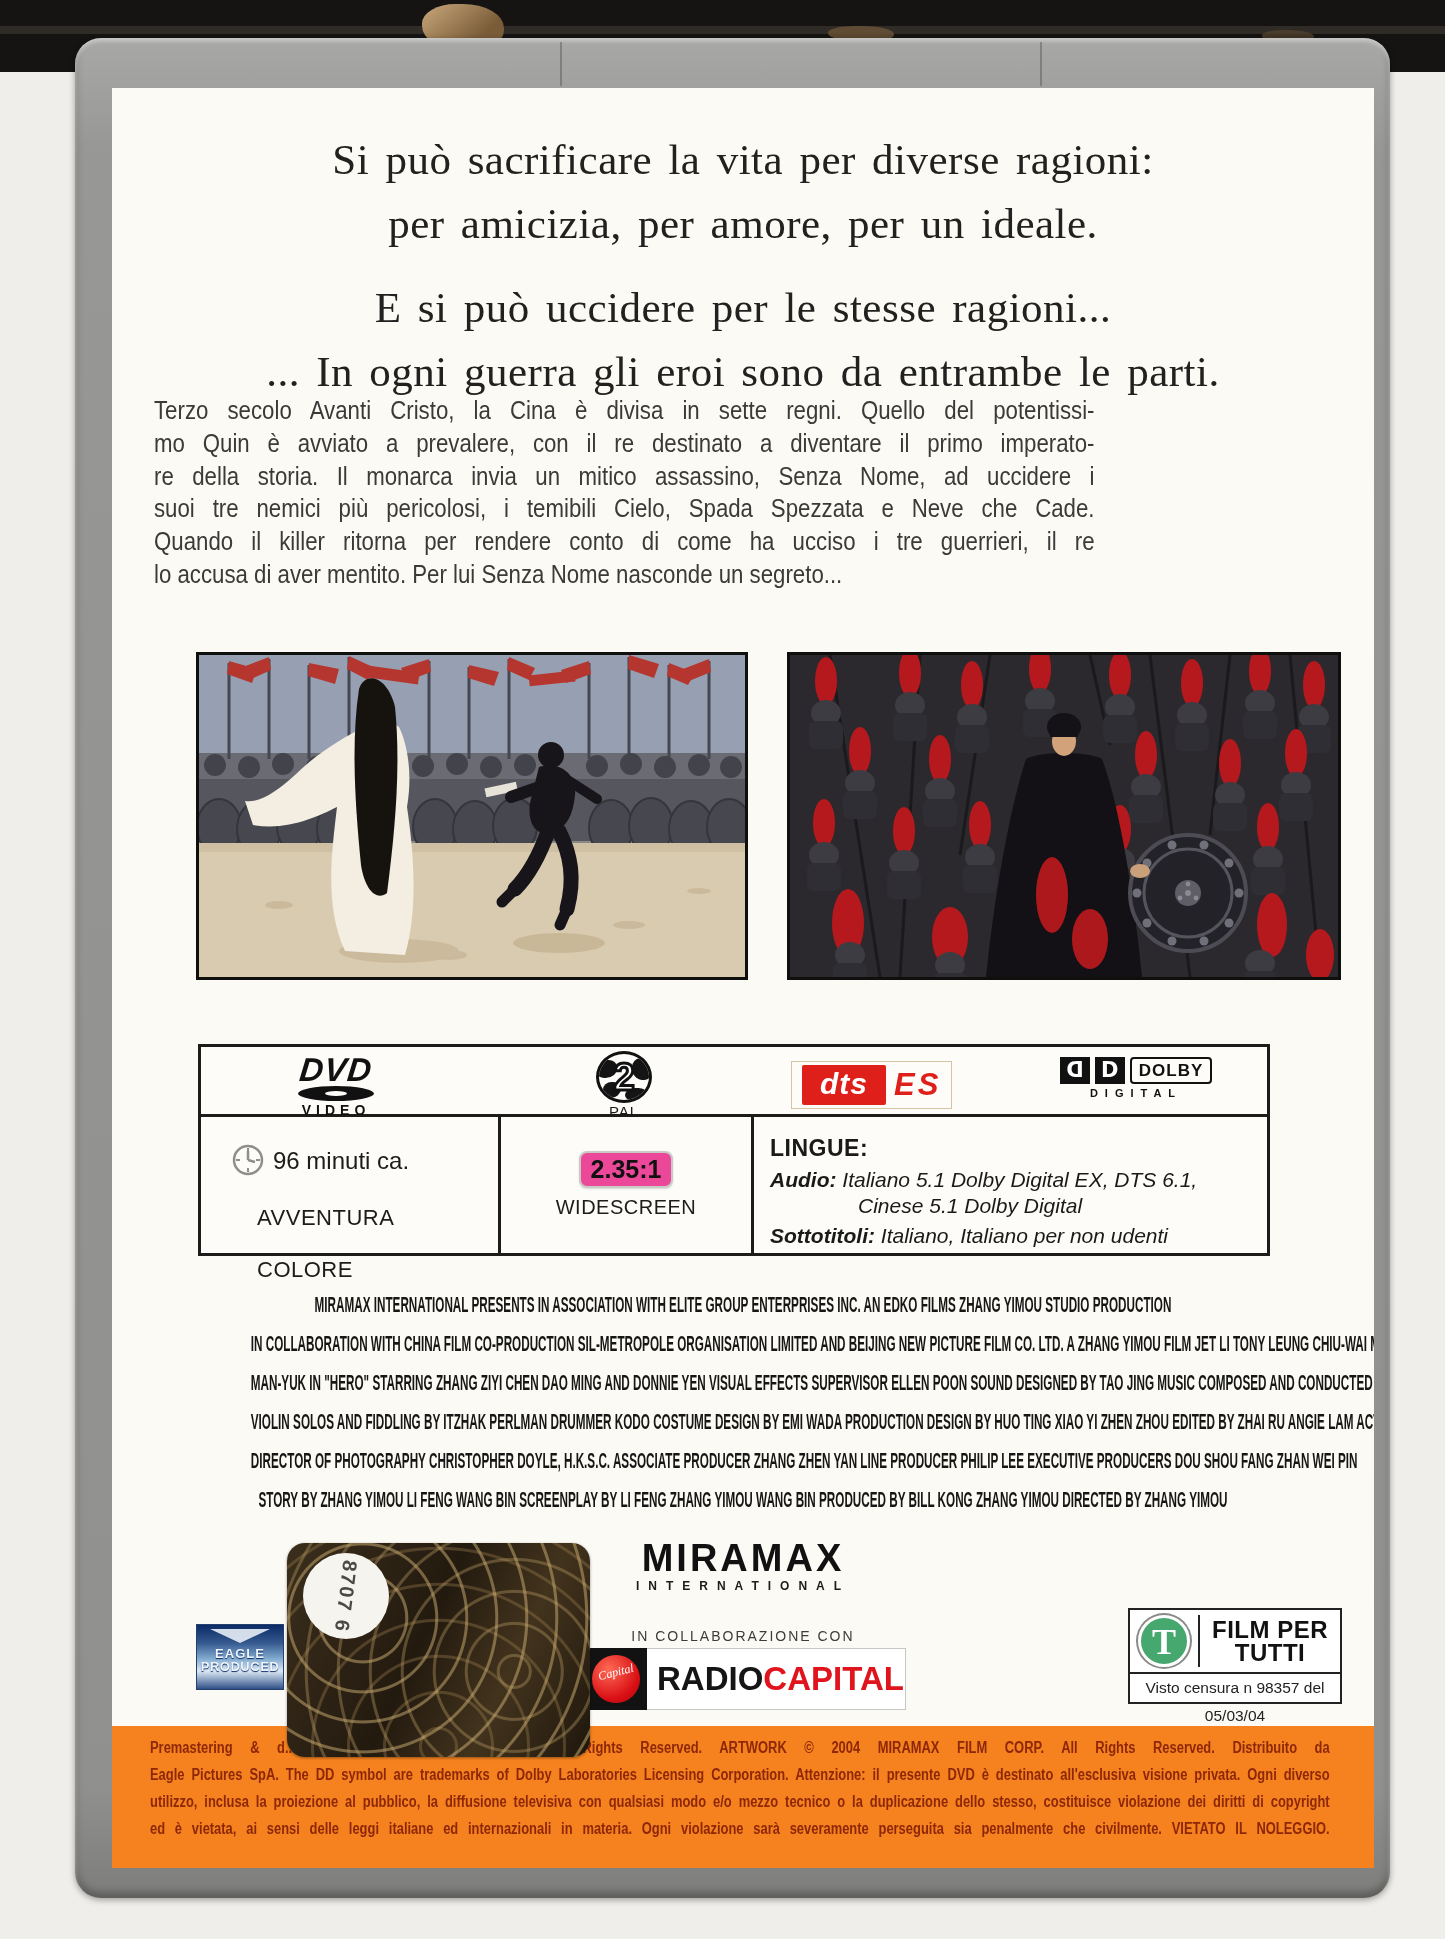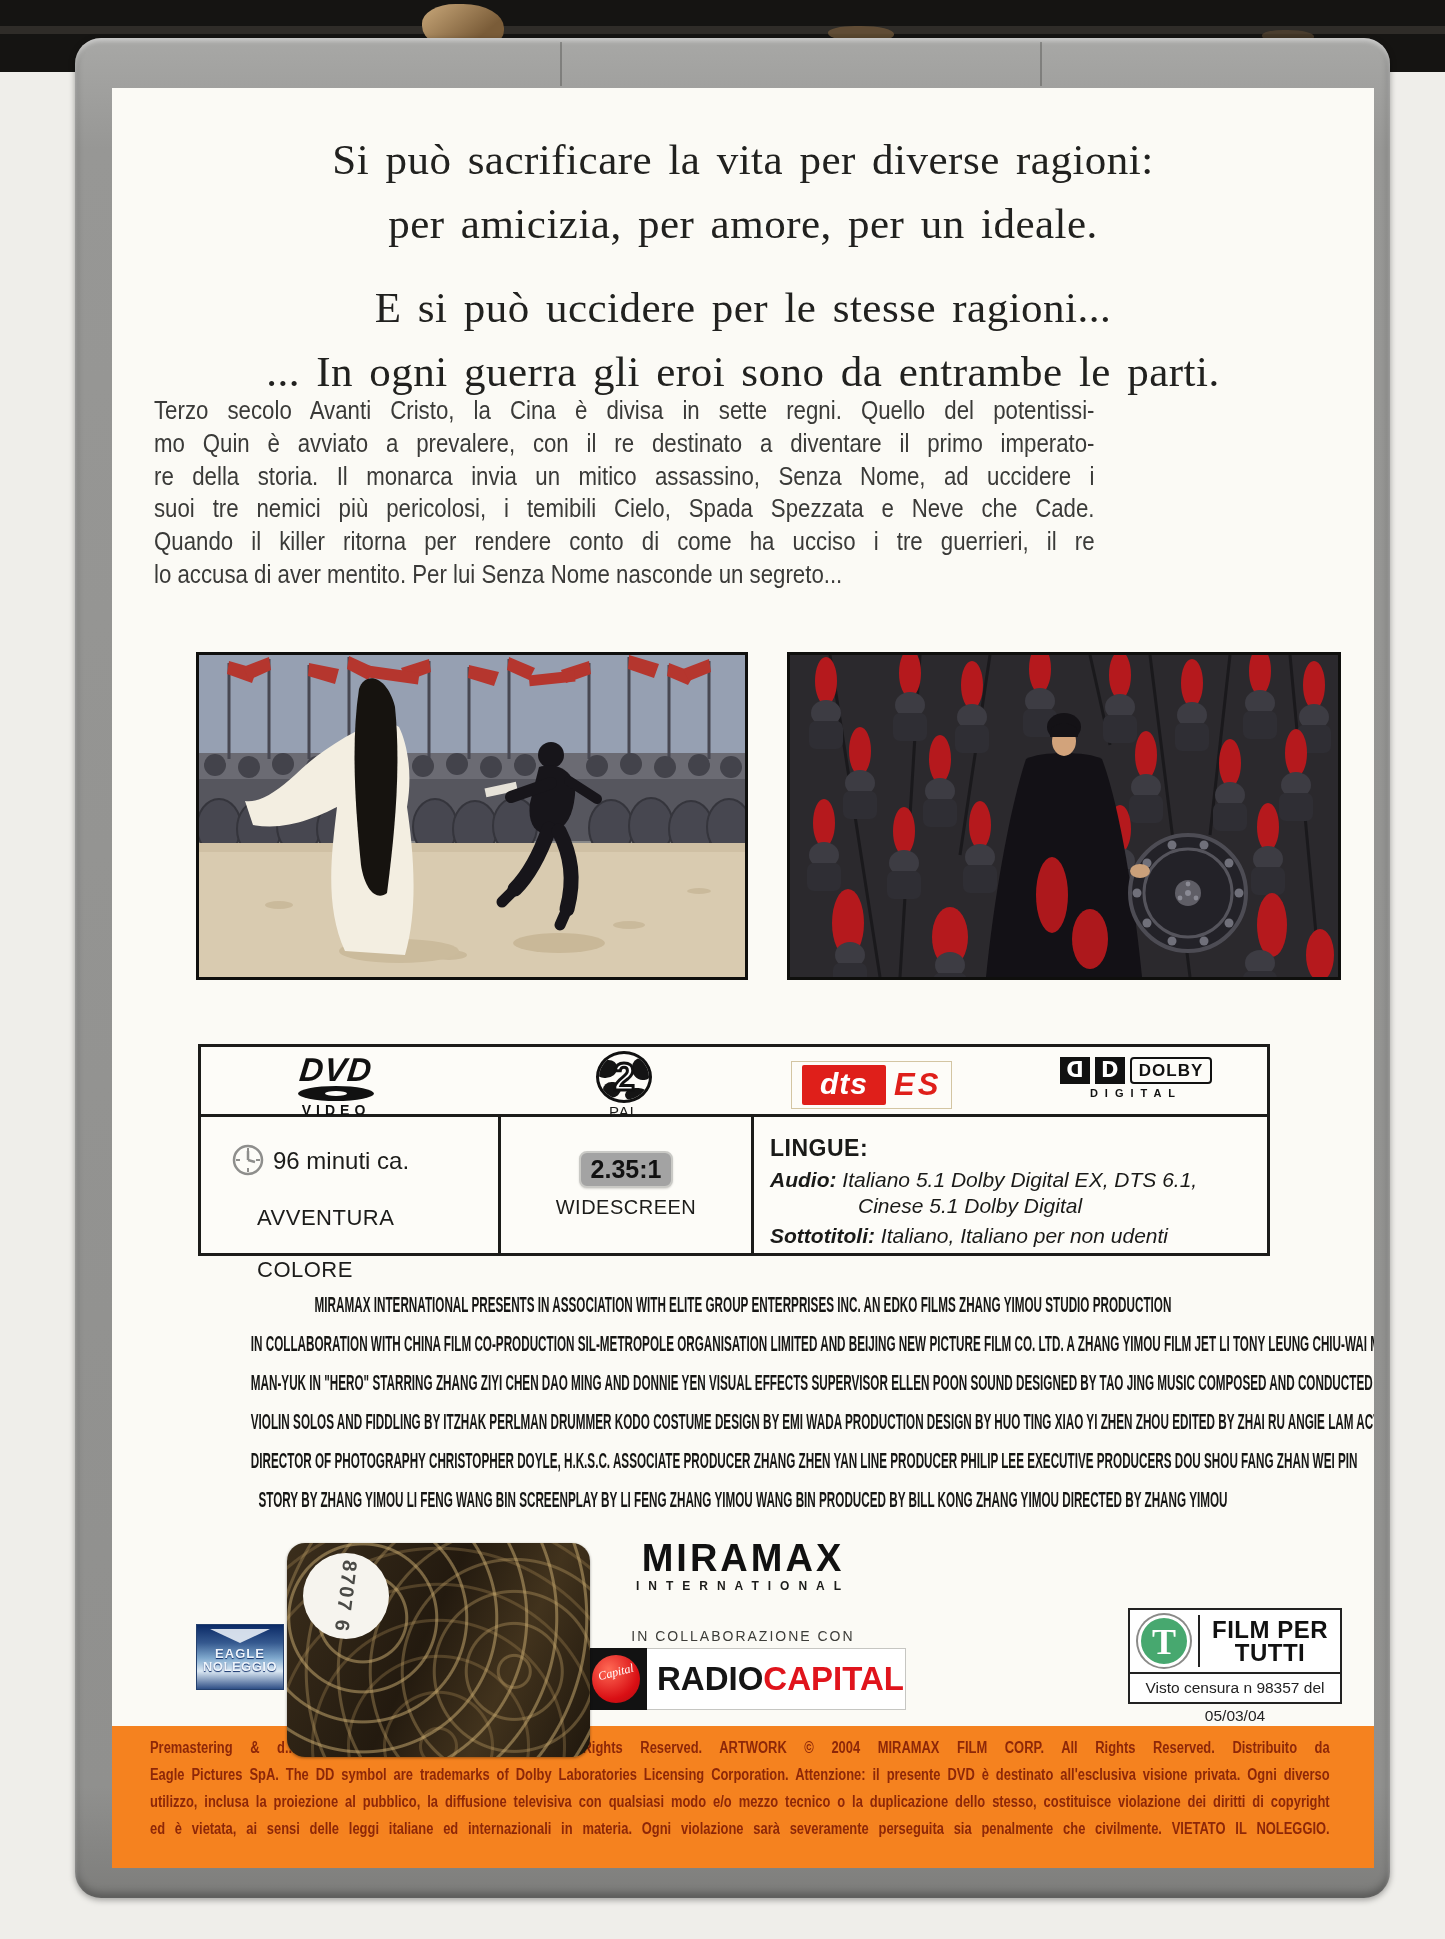--- a/index.html
+++ b/index.html
@@ -85,21 +85,21 @@
 
   .spec-c1 { position:absolute; left:0; top:70px; width:297px; bottom:0; }
   .clock-ic { position:absolute; left:30px; top:26px; }
   .runtime { position:absolute; left:72px; top:30px; font-size:24px; color:#1c1c1a; }
   .genre { position:absolute; left:56px; top:88px; font-size:22px; color:#1c1c1a; letter-spacing:.5px; }
   .colore { position:absolute; left:56px; top:140px; font-size:22px; color:#1c1c1a; letter-spacing:.5px; }
 
   .spec-c2 { position:absolute; left:300px; top:70px; width:250px; bottom:0; text-align:center; }
   .ratio-chip { display:inline-block; margin-top:34px; border:2px solid #c9c9c5; border-radius:8px;
                 padding:2px 10px; font-size:25px; font-weight:bold; color:#111;
-                box-shadow:0 1px 2px rgba(0,0,0,.15); background:#a3a3a3; }
+                box-shadow:0 1px 2px rgba(0,0,0,.15); background:#ec4899; }
   .ratio-label { margin-top:8px; font-size:20px; color:#1c1c1a; letter-spacing:.5px; }
 
   .spec-c3 { position:absolute; left:553px; top:70px; right:0; bottom:0; padding:18px 0 0 16px;
              font-size:21px; color:#1a1a18; }
   .lang-title { font-weight:bold; font-size:23px; letter-spacing:.5px; }
   .lang-line { margin-top:6px; font-style:italic; }
   .lang-line b { font-weight:bold; }
   .lang-indent { margin-left:88px; font-style:italic; margin-top:2px; }
 
   
@@ -474,21 +474,21 @@
         <div class="cap-circle"></div>
         <div class="cap-script">Capital</div>
       </div>
       <span class="radio-word">RADIO</span>
       <span class="capital-word">CAPITAL</span>
     </div>
 
     <div class="eagle">
       <div class="eagle-wing"></div>
       <div class="eagle-t1">EAGLE</div>
-      <div class="eagle-t2">NOLEGGIO</div>
+      <div class="eagle-t2">PRODUCED</div>
     </div>
 
     <div class="ftt">
       <div class="ftt-top">
         <div class="t-circle">T</div>
         <div class="ftt-div"></div>
         <div class="ftt-words">
           <div>FILM PER</div>
           <div>TUTTI</div>
         </div>

